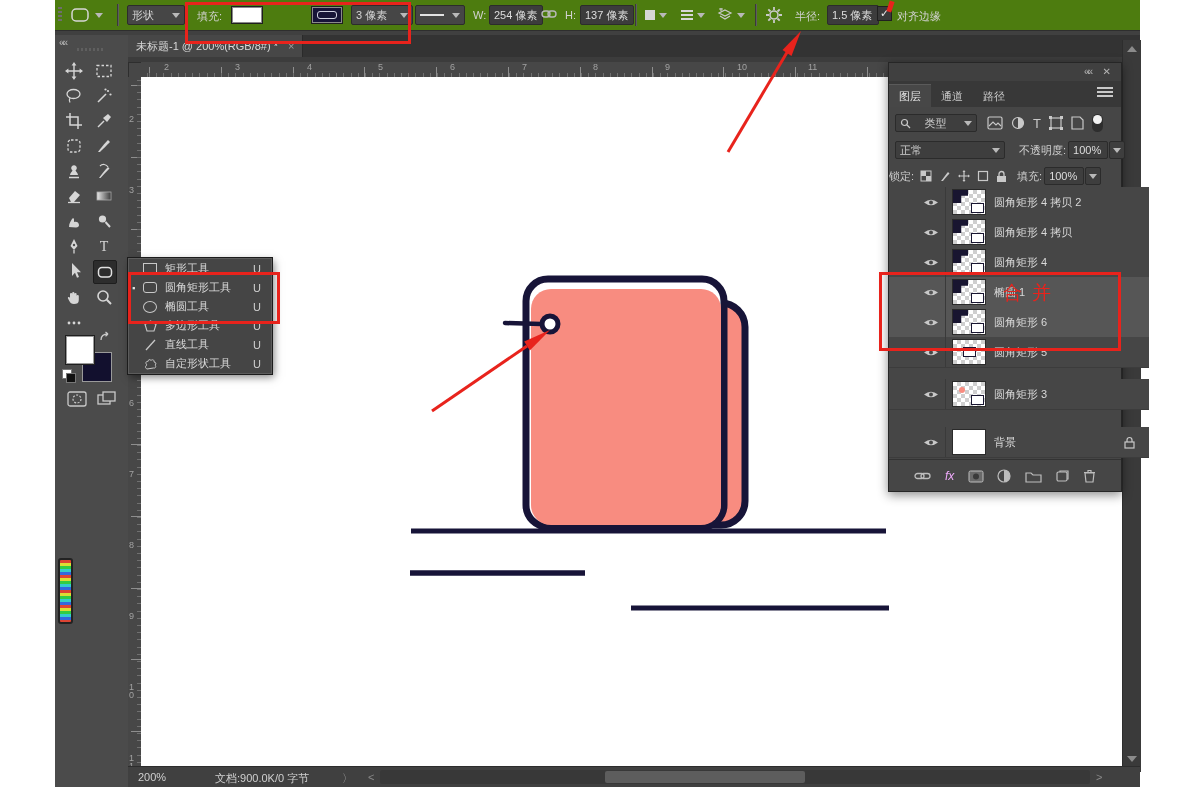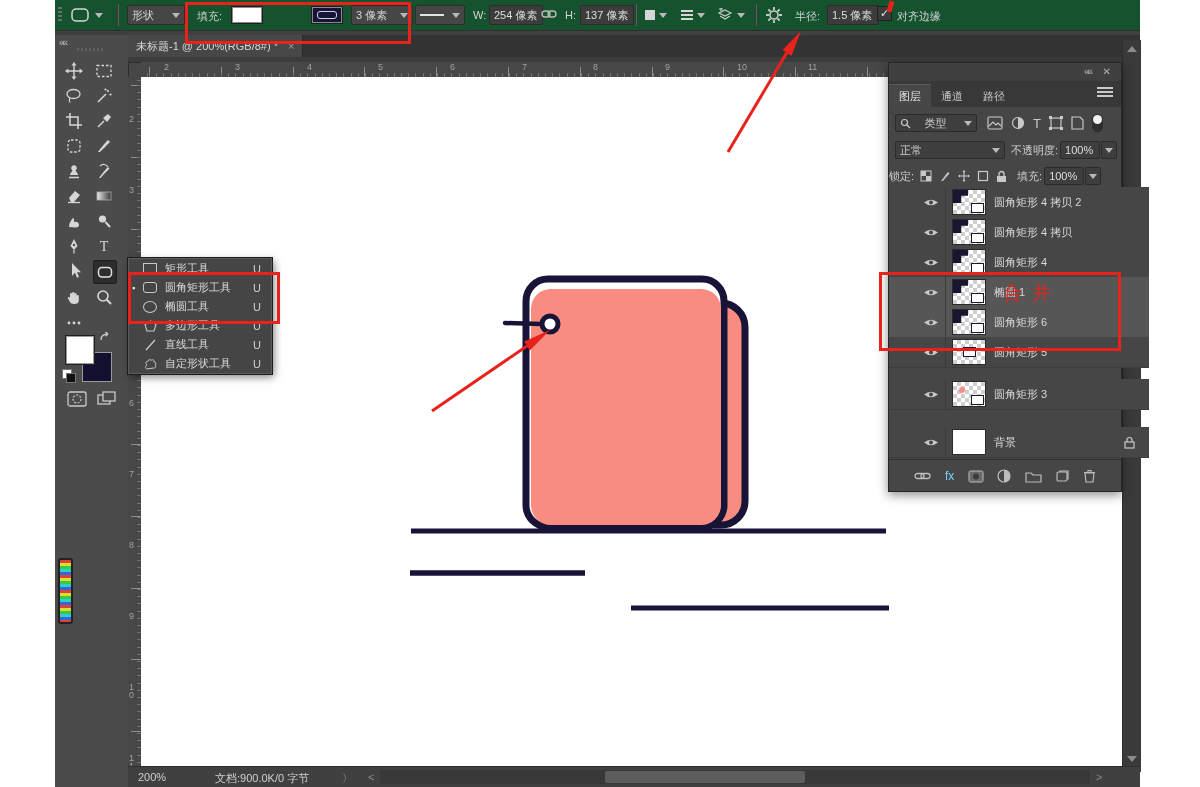--- a/index.html
+++ b/index.html
@@ -1,21 +1,21 @@
 <!DOCTYPE html>
 <html><head>
 <meta charset="utf-8">
 <style>
   html,body{margin:0;padding:0;background:#fff;}
   #app{position:relative;width:1200px;height:787px;overflow:hidden;background:#fff;
        font-family:"Liberation Sans","DejaVu Sans",sans-serif;font-size:11px;color:#d6d6d6;}
   .abs{position:absolute;}
   .psw{position:absolute;left:55px;top:0;width:1085px;height:787px;background:#404040;}
   
-  .optbar{position:absolute;left:0;top:0;width:1085px;height:30px;background:#14532d;border-bottom:1px solid #2e2e2e;}
+  .optbar{position:absolute;left:0;top:0;width:1085px;height:30px;background:#4d7c0f;border-bottom:1px solid #2e2e2e;}
   .optbar .grip{position:absolute;left:3px;top:7px;width:4px;height:16px;
     background:repeating-linear-gradient(to bottom,#6e6e6e 0 2px,transparent 2px 4px);}
   .opt-ico{position:absolute;top:4px;height:22px;display:flex;align-items:center;}
   .caret{display:inline-block;width:0;height:0;border-left:4px solid transparent;border-right:4px solid transparent;border-top:5px solid #b9b9b9;margin-left:4px;}
   .sep{position:absolute;top:4px;width:1px;height:22px;background:#3a3a3a;border-right:1px solid #5e5e5e;}
   .field{background:#3c3c3c;border:1px solid #2c2c2c;border-radius:2px;color:#dedede;
          padding:2px 4px;height:14px;line-height:14px;overflow:hidden;white-space:nowrap;}
   .lbl{color:#d2d2d2;}
   .selbox{background:#464646;border:1px solid #2c2c2c;border-radius:2px;display:flex;align-items:center;padding:2px 4px;height:14px;}
   .swatch{width:30px;height:16px;border:1px solid #1f1f1f;box-shadow:inset 0 0 0 1px #8a8a8a;}
@@ -89,21 +89,21 @@
                      linear-gradient(45deg,#cfcfcf 25%,#fff 25%,#fff 75%,#cfcfcf 75%);
     background-size:8px 8px;background-position:0 0,4px 4px;}
   .thumb.plain{background-image:none;background:#fff;}
   .blob{position:absolute;left:0;top:0;width:15px;height:13px;background:#181530;
         clip-path:polygon(0 0,100% 0,100% 45%,55% 45%,55% 100%,0 100%);}
   .vbadge{position:absolute;right:1px;bottom:1px;width:11px;height:8px;border:1px solid #181530;background:#fff;}
   .pdot{position:absolute;left:6px;top:5px;width:6px;height:6px;border-radius:50%;background:#F88C80;}
   .pbar{position:absolute;left:4px;top:4px;width:3px;height:14px;background:#F8837a;}
   .lname{margin-left:8px;color:#d9d9d9;}
   .lp-bottom{position:absolute;left:0;top:396px;width:100%;height:33px;border-top:1px solid #333;display:flex;align-items:center;justify-content:space-evenly;padding:0 12px;box-sizing:border-box;}
-  .fx{color:#7dd3fc;font-size:12px;}
+  .fx{color:#f0abfc;font-style:italic;font-size:12px;}
   
   .flyout{position:absolute;left:73px;top:258px;width:142px;height:114px;background:#454545;
           border:1px solid #5c5c5c;outline:1px solid #1c1c1c;box-shadow:2px 3px 8px rgba(0,0,0,.5);z-index:40;}
   .fitem{position:relative;height:19px;display:flex;align-items:center;color:#d9d9d9;}
   .fitem .bullet{position:absolute;left:3px;font-size:9px;color:#e5e5e5;}
   .fitem .fico{margin-left:13px;width:16px;display:flex;justify-content:center;}
   .fitem .flabel{margin-left:7px;text-align:right;}
   .fitem .fsc{position:absolute;right:10px;color:#cfcfcf;}
   
   .redbox{position:absolute;border:3px solid #e8231c;z-index:60;pointer-events:none;}
@@ -438,21 +438,21 @@
         <span style="margin-left:8px;width:11px;height:18px;background:#2e2e2e;border-radius:6px;position:relative;display:inline-block;">
             <span style="position:absolute;left:1px;top:1px;width:9px;height:9px;border-radius:50%;background:#f2f2f2;"></span>
           </span>
       </div>
 
       <div class="lp-row" style="top:76px;height:22px;padding:0 6px;">
         <span class="lp-sel" style="width:100px;justify-content:space-between;">
           <span>正常</span>
           <span class="caret"></span>
         </span>
-        <span style="margin-left:6px;">不透明度:</span>
+        <span style="margin-left:14px;">不透明度:</span>
         <span class="valbox" style="margin-left:2px;width:30px;">100%</span>
         <span class="cbtn">
             <span class="caret" style="margin:0;"></span>
           </span>
       </div>
 
       <div class="lp-row" style="top:102px;height:22px;padding:0 0;">
         <span>锁定:</span>
         <svg width="12" height="12" style="margin-left:6px;">
             <rect x="1" y="1" width="10" height="10" fill="none" stroke="#c9c9c9"></rect>

